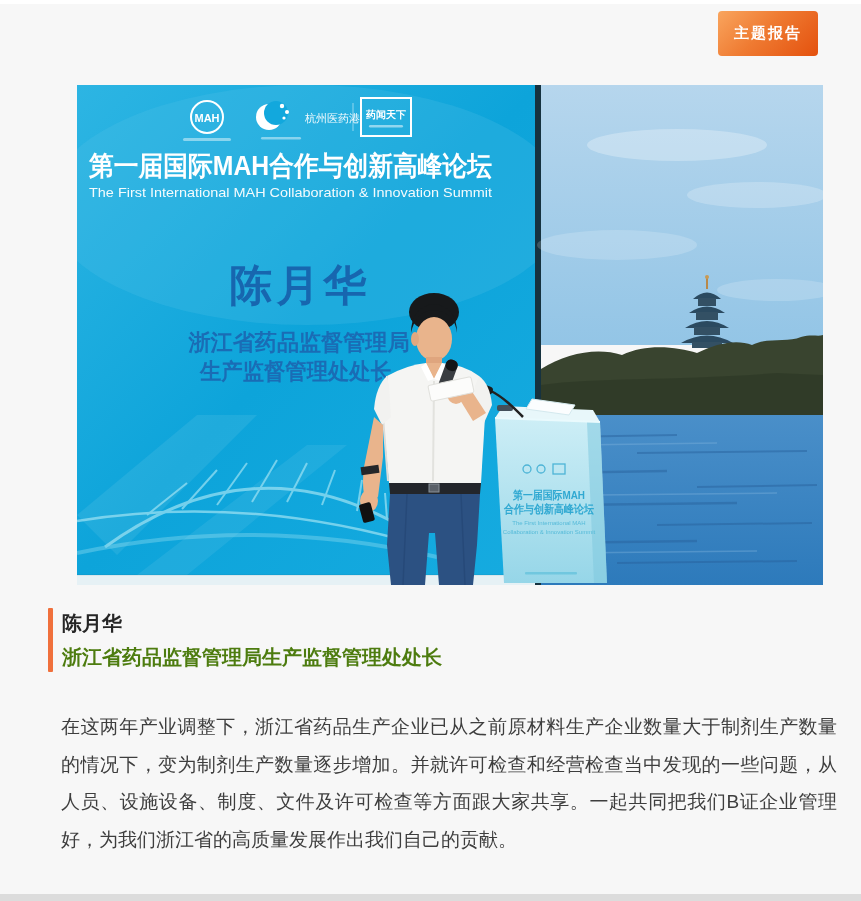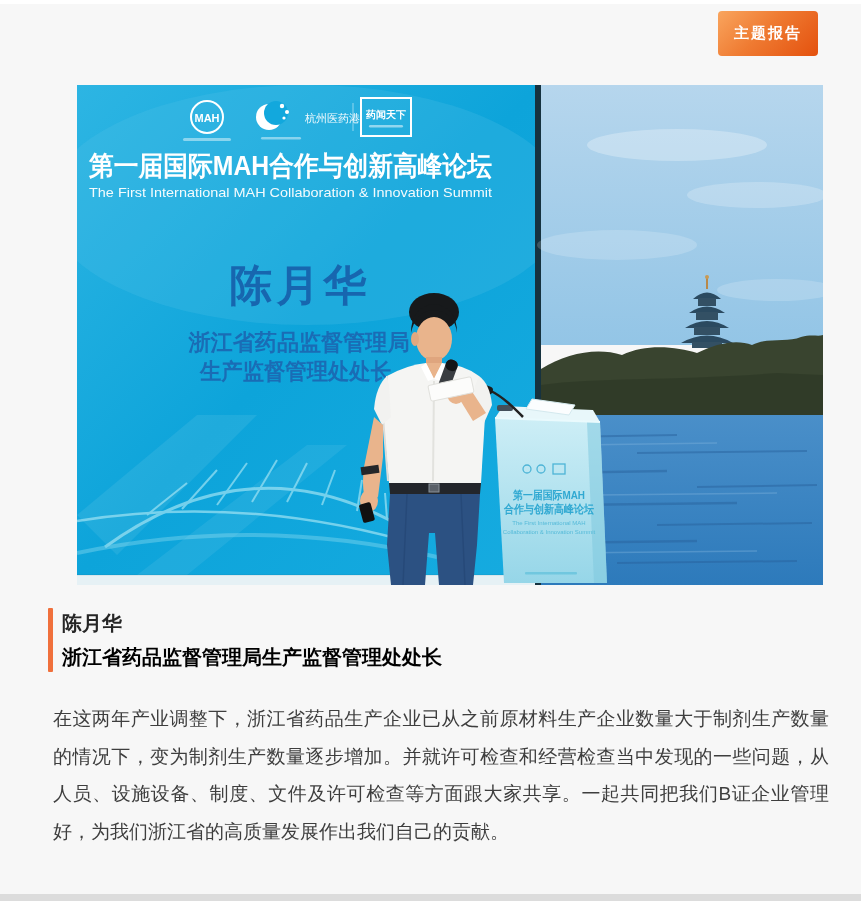--- a/index.html
+++ b/index.html
@@ -17,24 +17,24 @@
     background:linear-gradient(135deg,#f9a55e 0%,#ef7b32 45%,#e4510e 100%);
     border-radius:4px;display:flex;align-items:center;justify-content:center;
   }
   .badge span{color:#ffffff;font-size:15px;font-weight:bold;letter-spacing:2px;}
 
   .photo{position:absolute;top:85px;left:77px;width:826px;height:500px;text-align:right;}
   .photo svg{display:block;}
 
   .caption-bar{position:absolute;left:48px;top:608px;width:5px;height:64px;background:#f0703c;border-radius:1px;}
   .caption-name{position:absolute;left:62px;top:612px;font-size:20px;font-weight:bold;color:#262626;line-height:22px;}
-  .caption-title{position:absolute;left:62px;top:645px;font-size:20px;font-weight:bold;color:#000000;line-height:24px;}
+  .caption-title{position:absolute;left:62px;top:645px;font-size:20px;font-weight:bold;color:#4d7c0f;line-height:24px;}
 
   .body-text{
-    position:absolute;left:45px;top:692px;width:776px;margin:8px;
+    position:absolute;left:45px;top:692px;width:776px;margin:16px;
     font-size:19px;line-height:37.6px;color:#3e3e3e;
     text-align:justify;text-justify:inter-ideograph;
   }
 </style>
 </head>
 <body>
 
 <div class="page">
 
   <div class="top-strip"></div>

